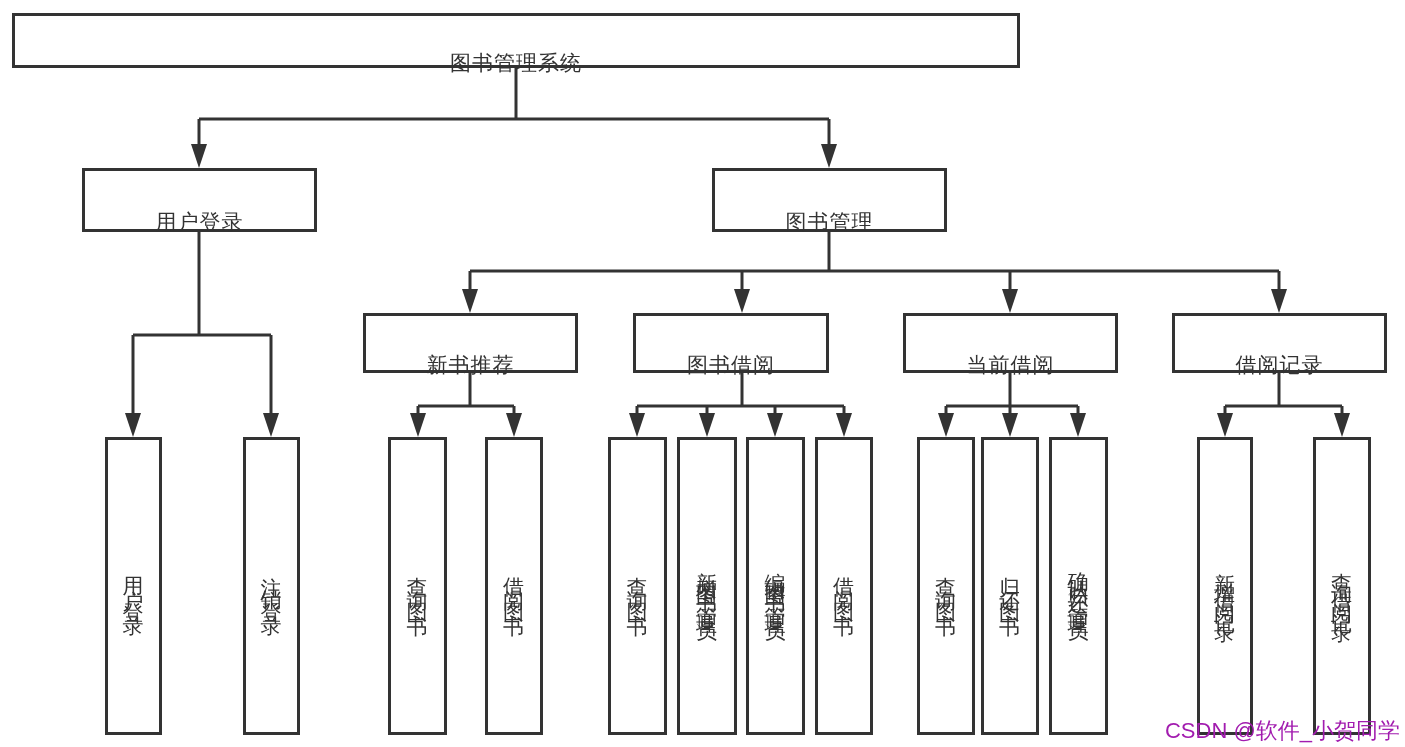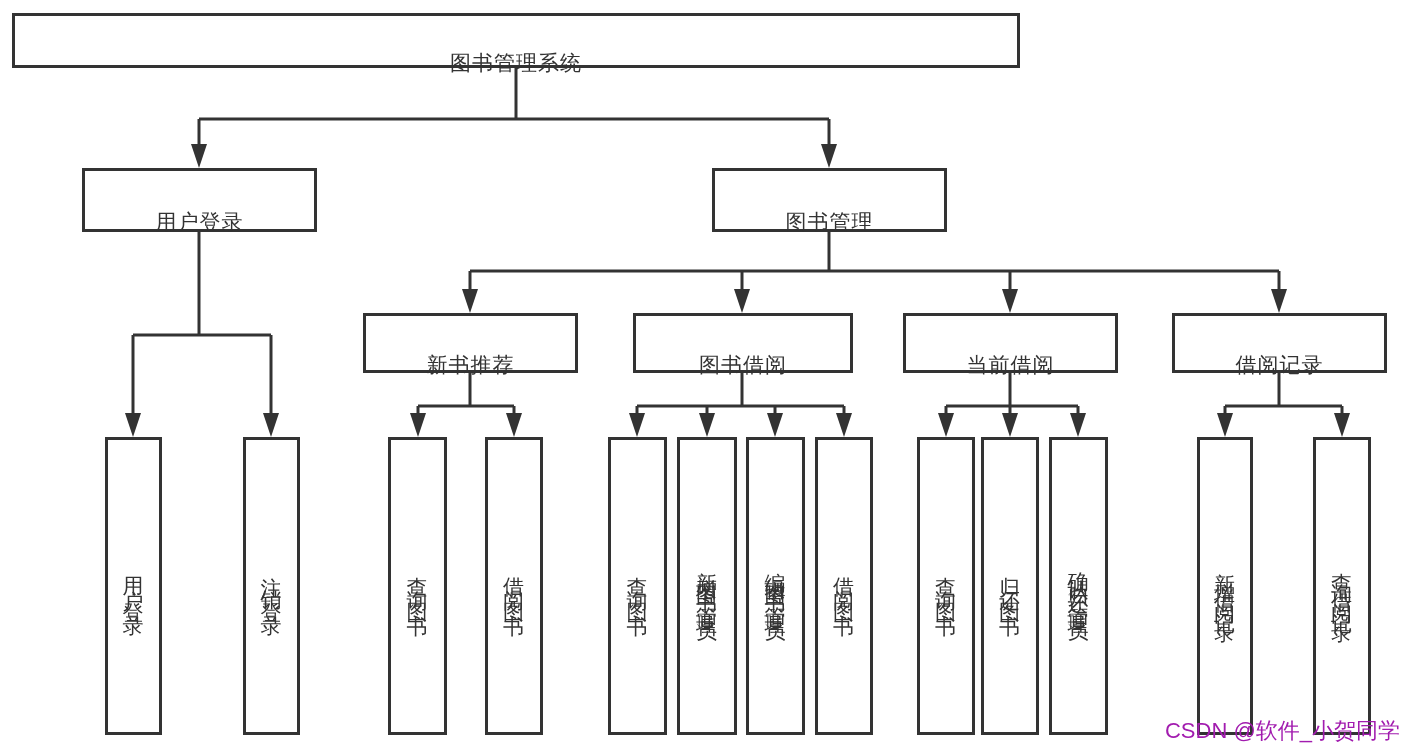--- a/index.html
+++ b/index.html
@@ -141,21 +141,21 @@
   <div class="node" style="left:82px; top:168px; width:235px; height:64px">
     <span class="h-label">用户登录</span>
   </div>
   <div class="node" style="left:363px; top:313px; width:215px; height:60px">
     <span class="h-label">新书推荐</span>
   </div>
 
   <div class="node" style="left:712px; top:168px; width:235px; height:64px">
     <span class="h-label">图书管理</span>
   </div>
-  <div class="node" style="left:633px; top:313px; width:220px; height:60px">
+  <div class="node" style="left:633px; top:313px; width:196px; height:60px">
     <span class="h-label">图书借阅</span>
   </div>
   <div class="node" style="left:903px; top:313px; width:215px; height:60px">
     <span class="h-label">当前借阅</span>
   </div>
   <div class="node" style="left:1172px; top:313px; width:215px; height:60px">
     <span class="h-label">借阅记录</span>
   </div>
 
   <div class="node" style="left:105px; top:437px; width:57px; height:298px">

